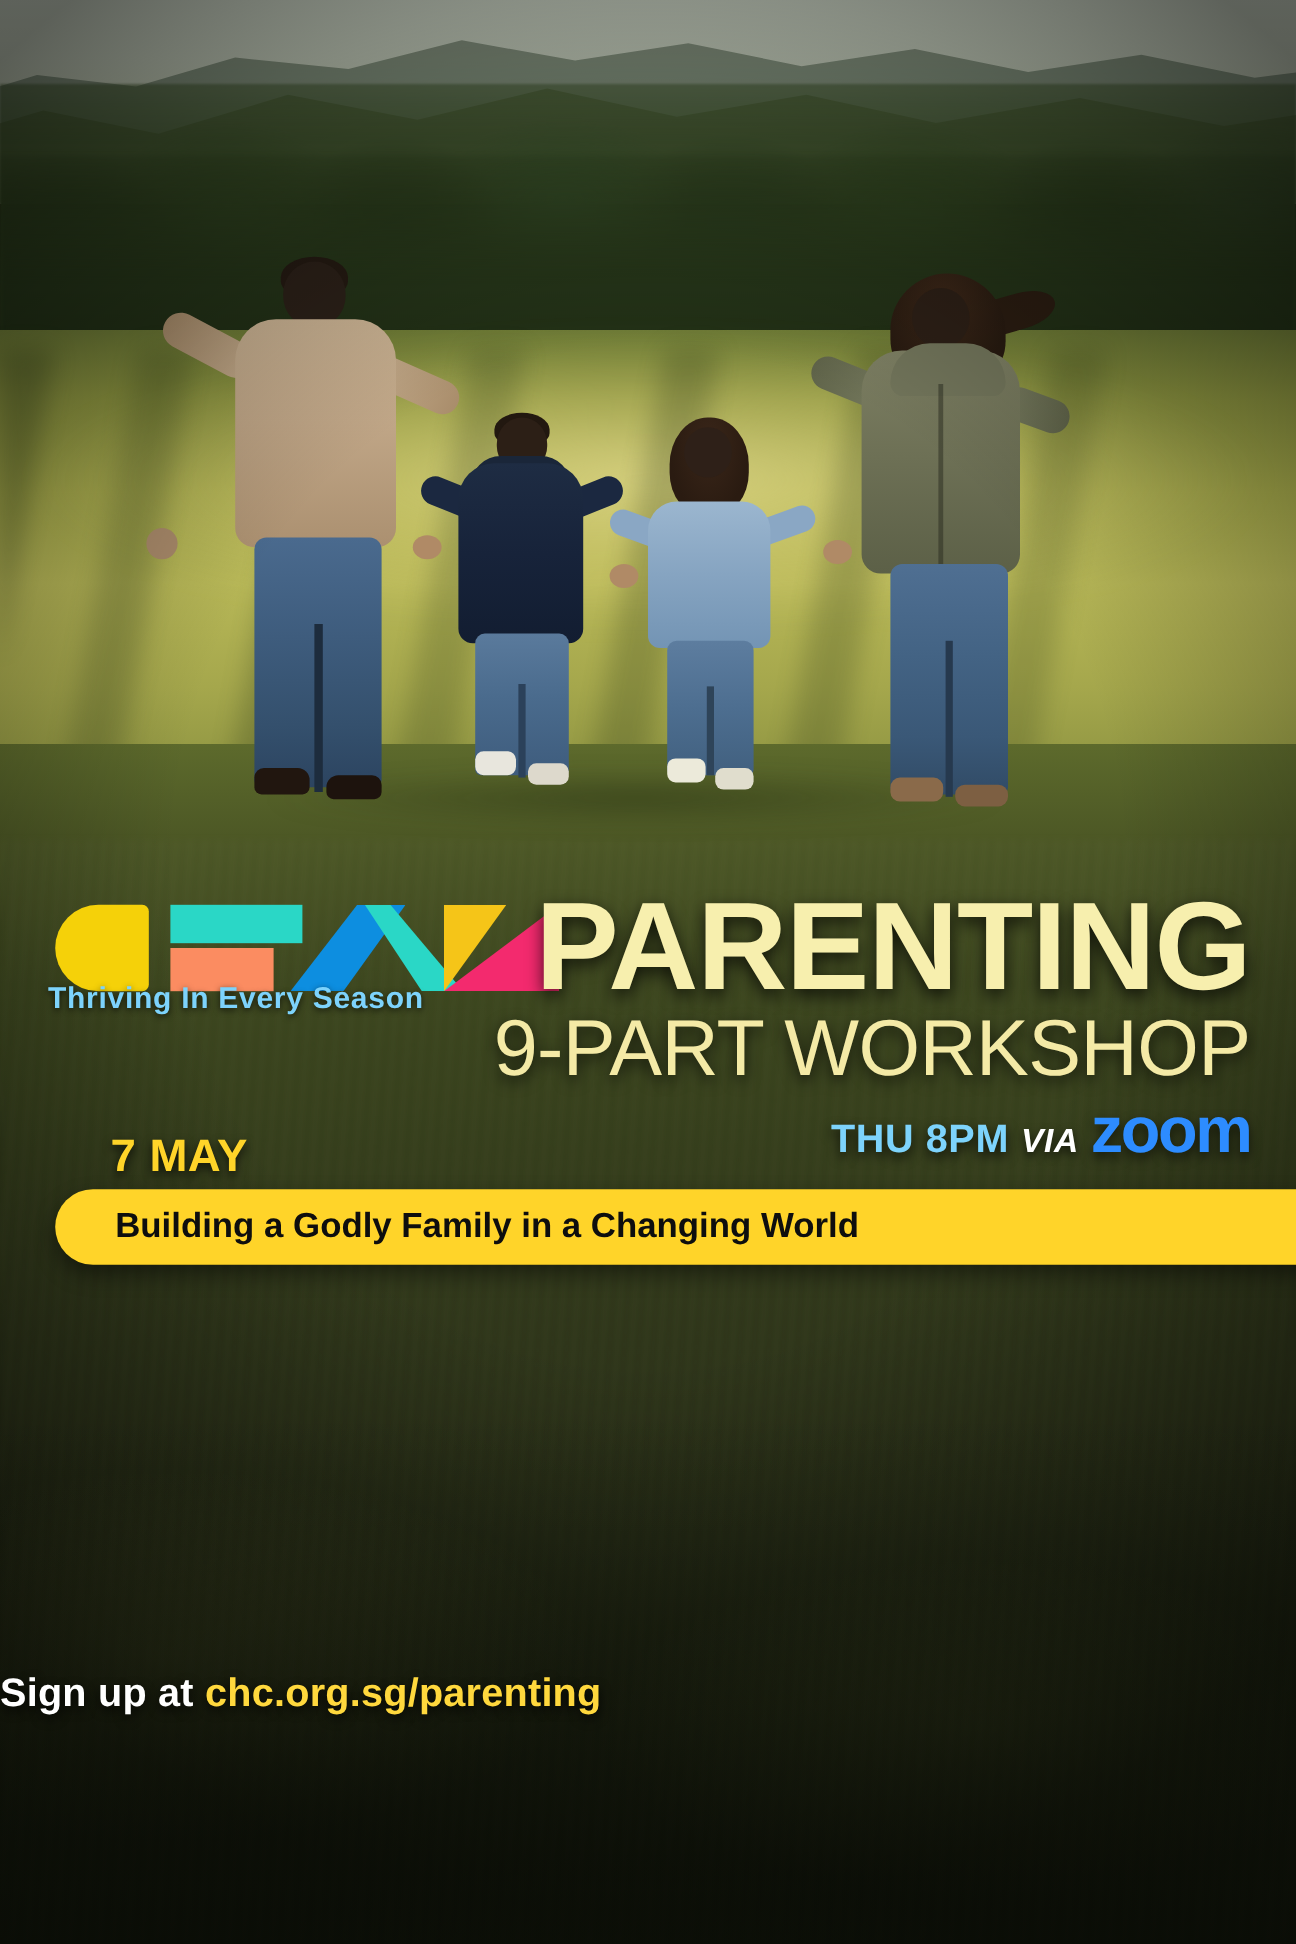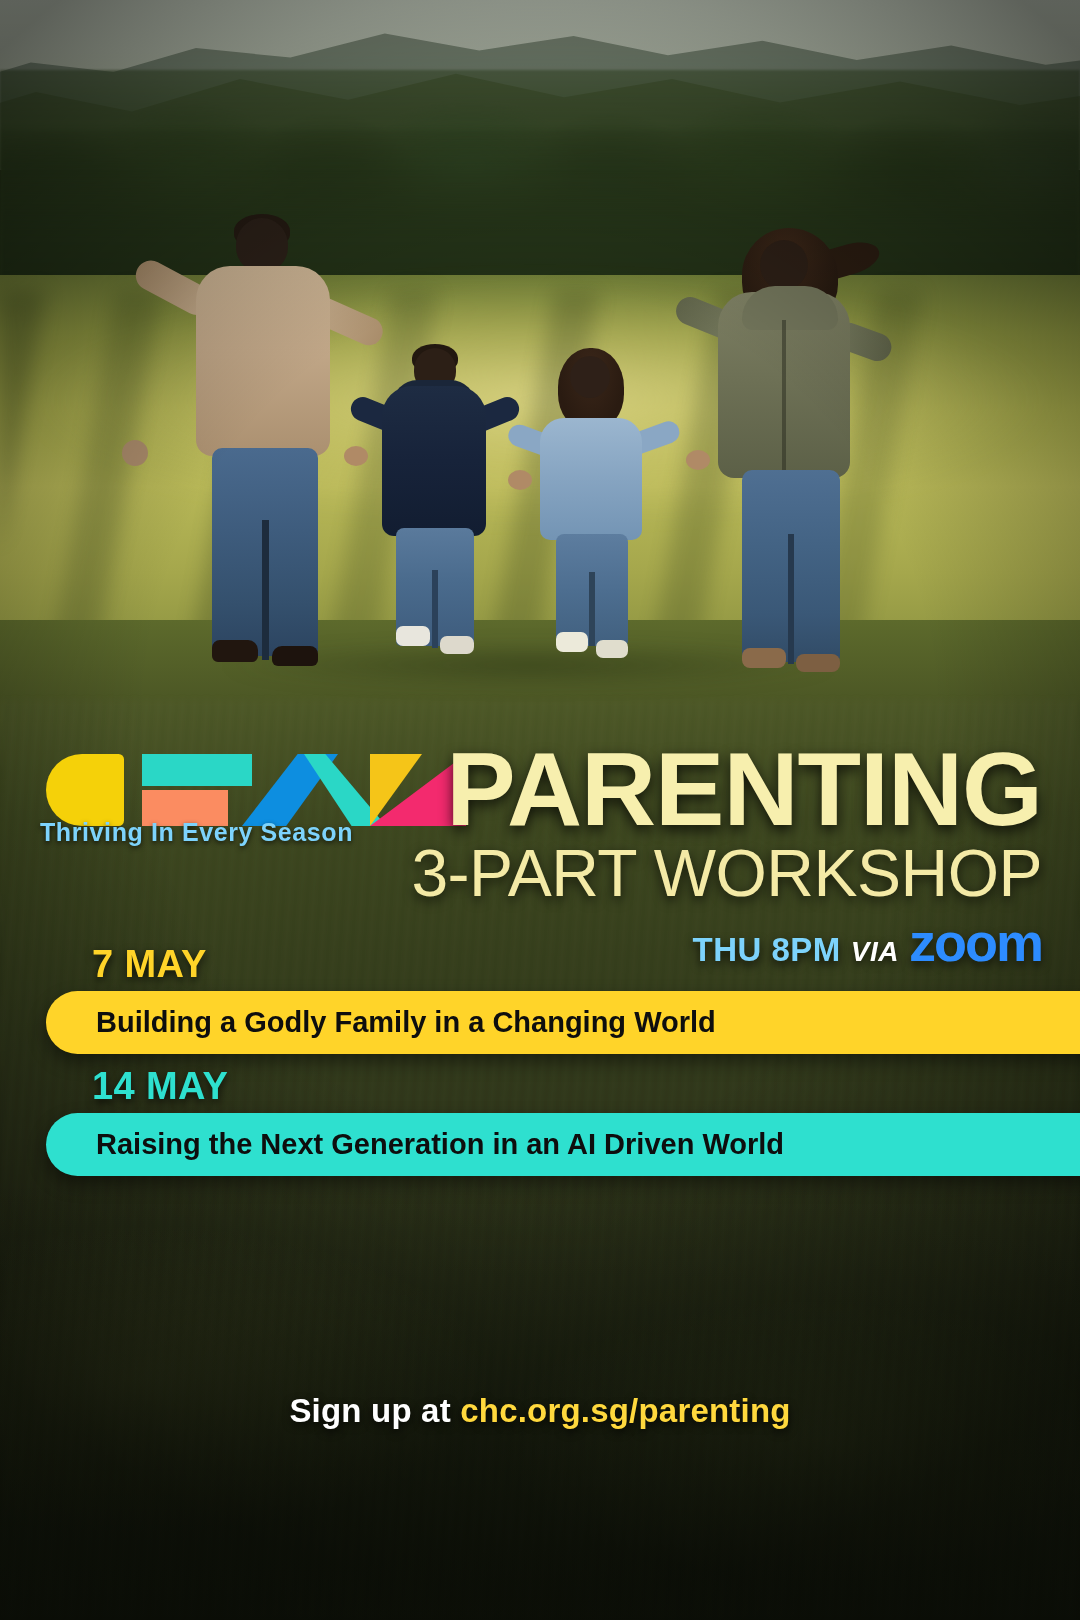--- a/index.html
+++ b/index.html
@@ -275,21 +275,21 @@
     display:flex;align-items:center;
     box-shadow:0 8px 18px rgba(0,0,0,.45);
   }
   .s-text{
     margin-left:50px;font-size:29px;font-weight:700;color:#0e0e0e;
     letter-spacing:0;white-space:nowrap;
   }
 
   
   .footer{
-    position:absolute;left:0;top:1392px;width:1080px;text-align:center;
+    position:absolute;left:0;top:1392px;width:1080px;text-align:left;
     white-space:nowrap;
   }
   .f-lead{
     font-size:33px;font-weight:800;color:#ffffff;letter-spacing:.2px;
     text-shadow:0 3px 9px rgba(0,0,0,.8);
   }
   .f-url{
     font-size:33px;font-weight:800;color:#ffd83d;letter-spacing:.2px;
     text-shadow:0 3px 9px rgba(0,0,0,.8);
   }
@@ -386,43 +386,37 @@
         <div class="lg lg-a-blue"></div>
         <div class="lg lg-a-teal"></div>
         <div class="lg lg-m-yel"></div>
         <div class="lg lg-m-pink"></div>
       </div>
     </div>
     <div class="logo-tag">Thriving In Every Season</div>
 
     <div class="headline">
       <div class="h-main">PARENTING</div>
-      <div class="h-sub">3-PART WORKSHOP</div>
+      <div class="h-sub">9-PART WORKSHOP</div>
       <div class="h-time-row">
         <span class="h-thu">THU 8PM</span>
         <span class="h-via">VIA</span>
         <span class="h-zoom">zoom</span>
       </div>
     </div>
 
     <div class="sessions">
 
       <div class="session">
         <div class="s-date" style="color:#ffd429;">7 MAY</div>
         <div class="s-bar" style="background:#ffd429;">
           <span class="s-text">Building a Godly Family in a Changing World</span>
         </div>
       </div>
 
-      <div class="session">
-        <div class="s-date" style="color:#2ee0cf;">14 MAY</div>
-        <div class="s-bar" style="background:#2ee0cf;">
-          <span class="s-text">Raising the Next Generation in an AI Driven World</span>
-        </div>
-      </div>
 
 
     </div>
 
     <div class="footer">
       <span class="f-lead">Sign up at </span><span class="f-url">chc.org.sg/parenting</span>
     </div>
 
   </div>
 </div>

